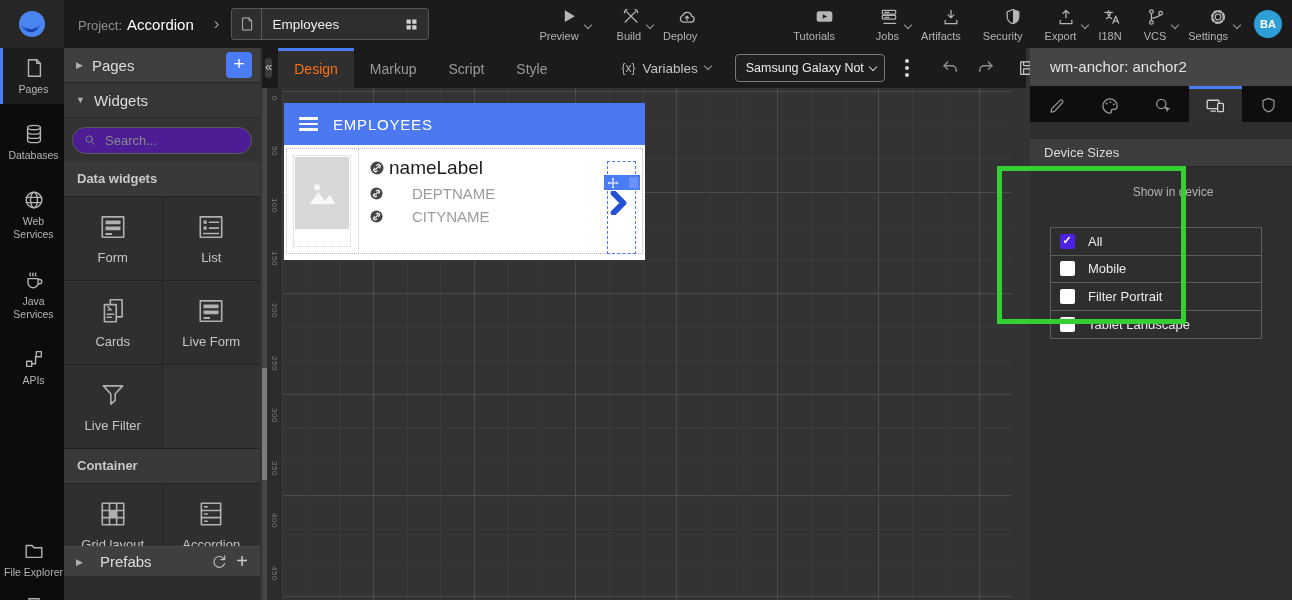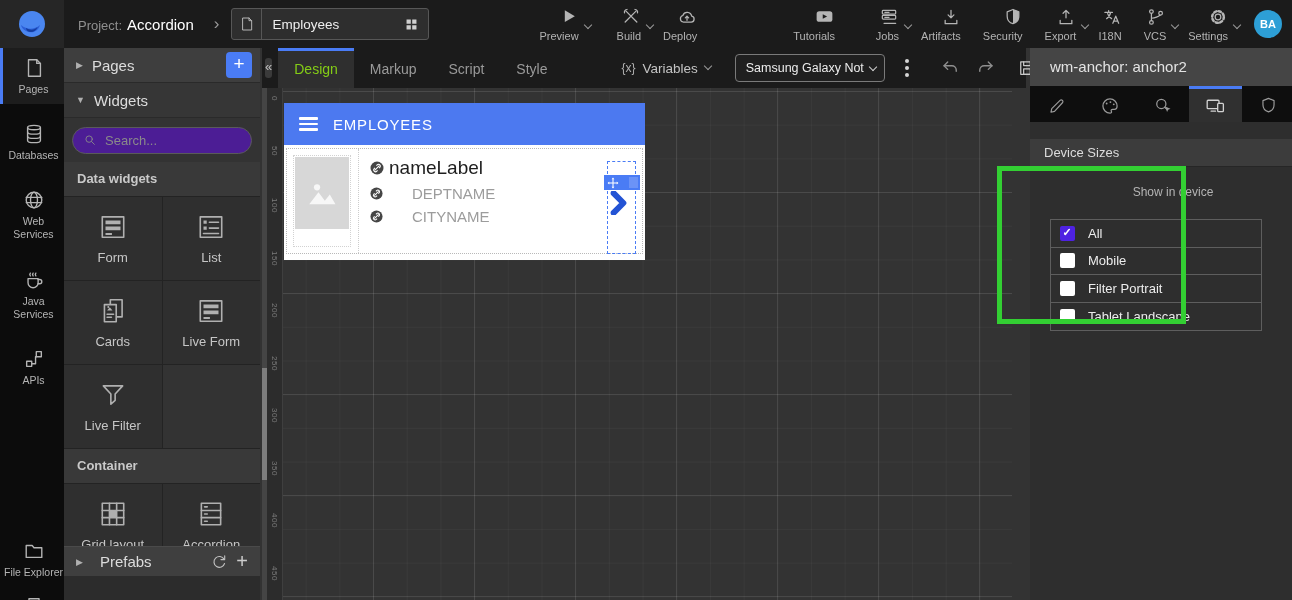--- a/index.html
+++ b/index.html
@@ -55,21 +55,21 @@
   .pb-ico { color:#c0c0c0; cursor:pointer; }
   .pb-plus { color:#cccccc; font-size:20px; font-weight:300; cursor:pointer;}
   .pal-bottom { flex:1; background:#2c2c2c; }
 
   
   #editor { position:absolute; left:262px; top:48px; width:764px; height:552px; }
   .toolbar { height:40px; background:#1b1b1b; display:flex; align-items:center; padding-left:3px; }
   .collapse-btn { width:20px; height:20px; background:#3a3a3a; border-radius:3px; color:#c0c0c0; font-size:13px; line-height:18px; text-align:center; cursor:pointer; }
   .etabs { display:flex; height:40px; margin-left:6px; }
   .etab { padding:0 16px; line-height:37px; font-size:14px; color:#9a9a9a; border-top:3px solid transparent; cursor:pointer;}
-  .etab.active { background:#2f2f2f; border-top-color:#4a7cf5; color:#84cc16; }
+  .etab.active { background:#2f2f2f; border-top-color:#4a7cf5; color:#f97316; }
   .vars { margin-left:58px; display:flex; align-items:center; color:#c4c4c4; font-size:13.5px; gap:7px; cursor:pointer;}
   .vars .vx { font-size:12px; color:#b0b0b0; }
   .dev-sel-wrap { position:relative; margin-left:24px; }
   .dev-sel { width:150px; height:28px; background:#1f1f1f; color:#ececec; border:1px solid #7a7a7a; border-radius:4px; font-size:12.5px; padding:0 20px 0 10px; appearance:none; -webkit-appearance:none; font-family:"Liberation Sans",sans-serif;}
   .dev-sel-wrap .chev { position:absolute; right:9px; top:10px; pointer-events:none; border-color:#d0d0d0;}
   .kebab { margin-left:20px; display:flex; flex-direction:column; gap:3px; cursor:pointer;}
   .kebab i { width:4px; height:4px; border-radius:50%; background:#d5d5d5; }
   .tb-div { width:1px; height:24px; background:#555; margin-left:16px; }
   .hist { margin-left:14px; color:#8f8f8f; cursor:pointer;}
   .save-ic { margin-left:20px; color:#c9c9c9; cursor:pointer;}
@@ -108,21 +108,21 @@
   .anchor-chev { position:absolute; left:2px; top:29px; color:#2353d4; cursor:pointer;}
 
   
   #inspector { position:absolute; left:1030px; top:48px; width:266px; height:552px; background:#2e2e2e; }
   .insp-header { height:38px; background:#454545; line-height:38px; padding-left:20px; font-size:15px; color:#e3e3e3; }
   .insp-tabs { height:36px; background:#0e0e0e; display:flex; }
   .itab { width:53px; display:flex; align-items:center; justify-content:center; color:#9a9a9a; border-top:3px solid transparent; cursor:pointer;}
   .itab.active { background:#303030; border-top-color:#4a7cf5; color:#d2d2d2; }
   .dev-sizes-bar { margin-top:17px; height:28px; background:#3c3c3c; border-bottom:1px solid #262626; line-height:28px; padding-left:14px; font-size:13px; color:#dcdcdc; }
   .show-label { margin:18px 0 0 20px; font-size:12px; color:#b4b4b4;text-align:center; }
-  .opt-table { margin:20px 0 0 20px; width:212px; border:1px solid #5e5e5e; }
+  .opt-table { margin:28px 0 0 20px; width:212px; border:1px solid #5e5e5e; }
   .opt-row { height:27.5px; display:flex; align-items:center; padding-left:9px; gap:13px; border-bottom:1px solid #5e5e5e; cursor:pointer;}
   .opt-row:last-child { border-bottom:none; }
   .cb { width:15px; height:15px; border-radius:2px; background:#fff; flex:none; position:relative;}
   .cb.checked { background:#4e22e2; }
   .cb.checked::after { content:"\2713"; position:absolute; left:2.5px; top:0.5px; color:#fff; font-size:11px; font-weight:bold;}
   .opt-lbl { font-size:13px; color:#ececec; }
 
   #green-box { position:absolute; left:997px; top:166px; width:189px; height:158px; border:5px solid #33cf33; z-index:99; pointer-events:none;}
 </style>
 </head>

